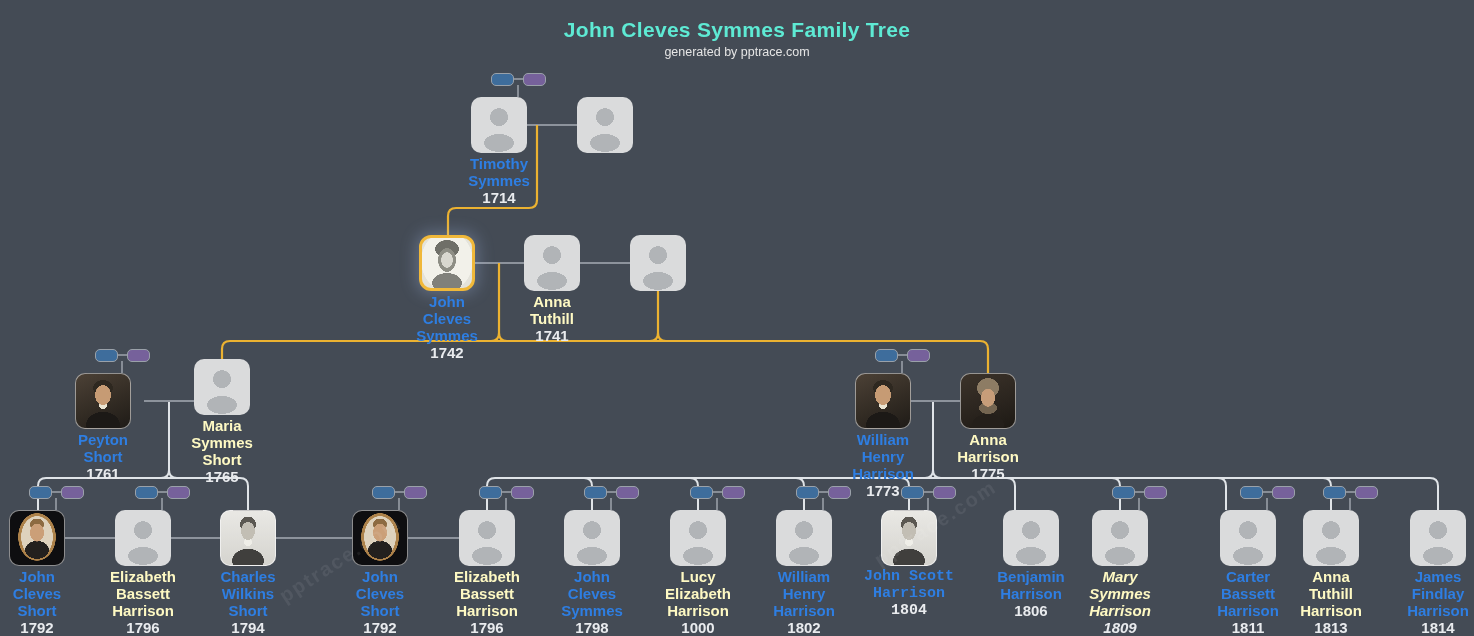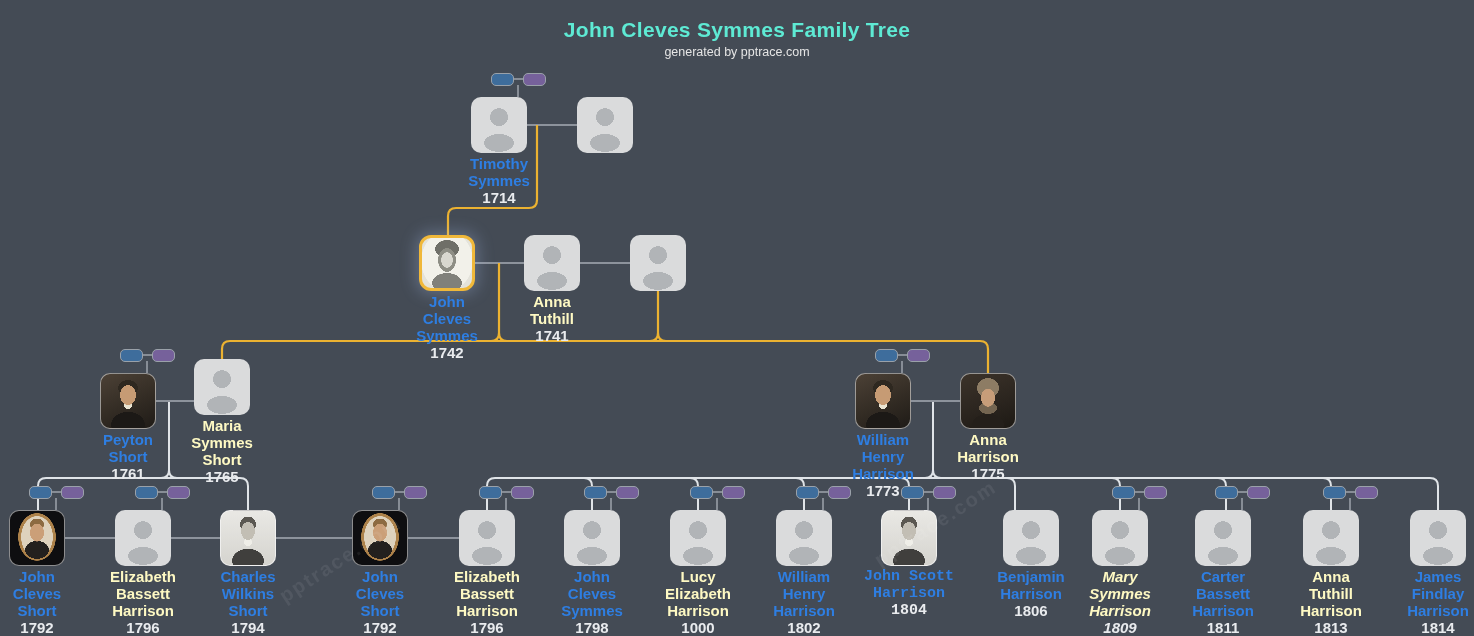--- a/index.html
+++ b/index.html
@@ -174,21 +174,21 @@
     </div>
   </div>
     <div class="person" style="left: 630px; top: 235px;">
 
     <div class="photo photo-placeholder"></div>
     <div class="pname">
       <div class="nlines male"></div>
       <div class="year"></div>
     </div>
   </div>
-    <div class="person" style="left: 100px; top: 373px;">
+    <div class="person" style="left: 75px; top: 373px;">
     <div class="pills">
       <span class="pill pill-blue"></span>
       <span class="pill pill-purple"></span>
     </div>
     <div class="photo photo-painting-male"></div>
     <div class="pname">
       <div class="nlines male">
           <div>Peyton</div>
           <div>Short</div>
         </div>
@@ -383,21 +383,21 @@
     <div class="photo photo-placeholder"></div>
     <div class="pname">
       <div class="nlines female">
           <div>Mary</div>
           <div>Symmes</div>
           <div>Harrison</div>
         </div>
       <div class="year">1809</div>
     </div>
   </div>
-    <div class="person" style="left: 1195px; top: 510px;">
+    <div class="person" style="left: 1220px; top: 510px;">
     <div class="pills">
       <span class="pill pill-blue"></span>
       <span class="pill pill-purple"></span>
     </div>
     <div class="photo photo-placeholder"></div>
     <div class="pname">
       <div class="nlines male">
           <div>Carter</div>
           <div>Bassett</div>
           <div>Harrison</div>

